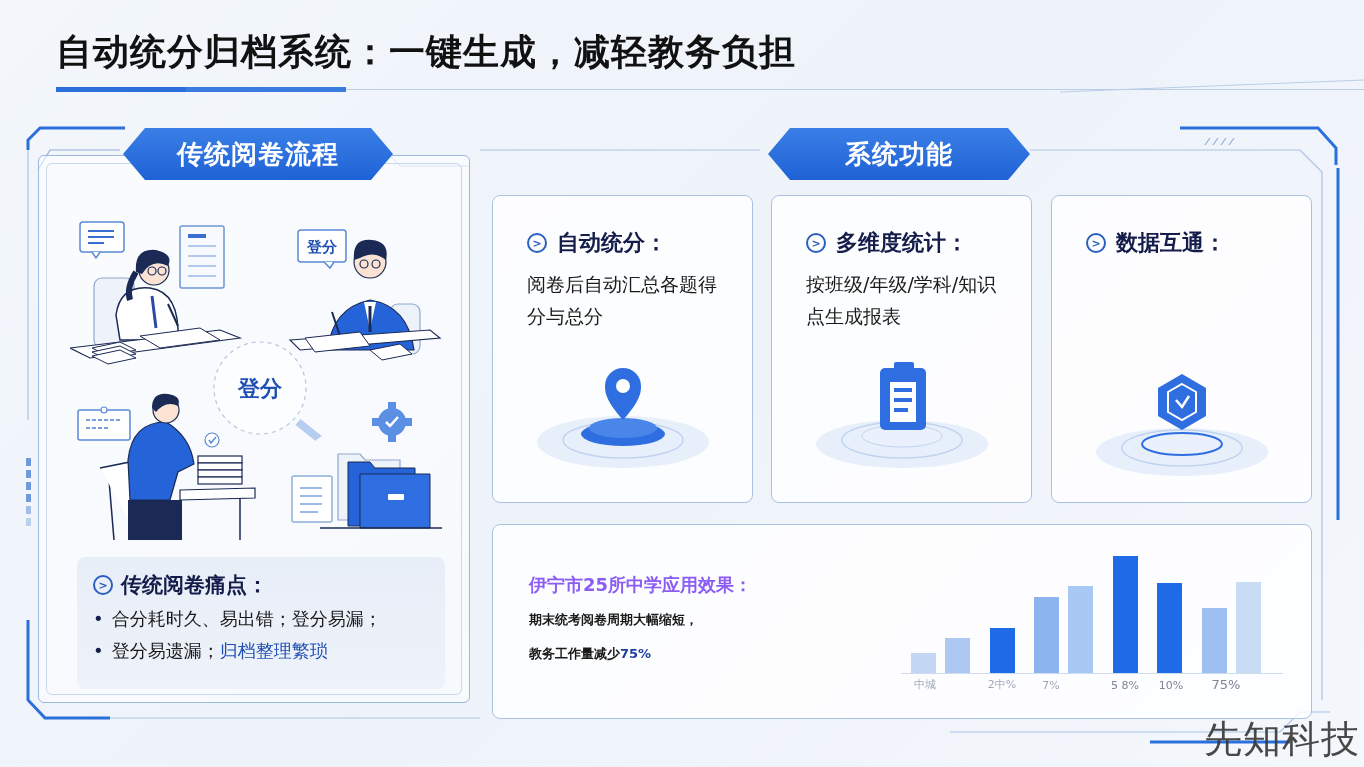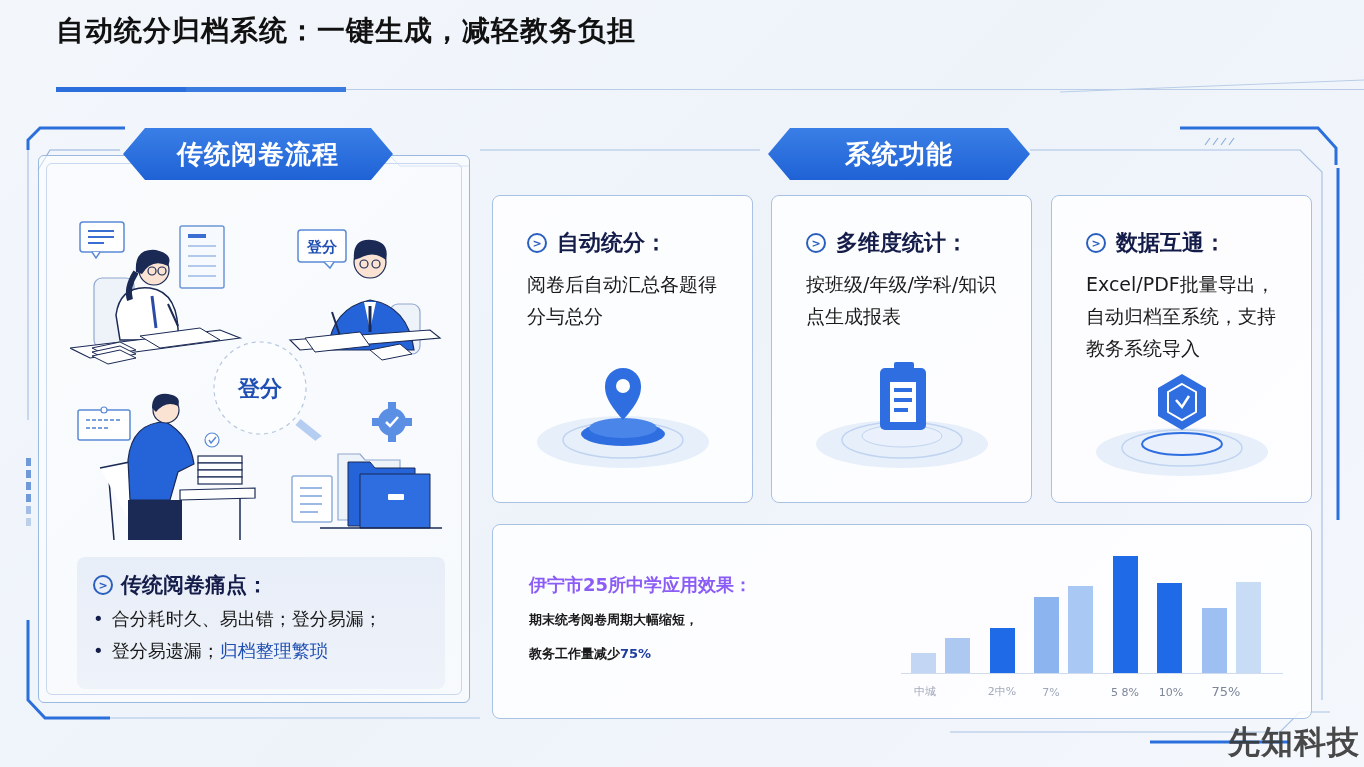--- a/index.html
+++ b/index.html
@@ -7,22 +7,22 @@
   body {
     font-family: "DejaVu Sans", "Liberation Sans", sans-serif;
     background: linear-gradient(135deg, #f3f7fc 0%, #eef3fa 50%, #f4f7fc 100%);
     position: relative;
     color: #1a1a1a;
   }
   .abs { position: absolute; }
 
   
   .title {
-    left: 56px; top: 12px;
-    font-size: 28px; font-weight: bold; color: #111;
+    left: 56px; top: 28px;
+    font-size: 36px; font-weight: bold; color: #111;
     letter-spacing: 1px; white-space: nowrap;
   }
   .title-bar-thick { left: 56px; top: 87px; width: 130px; height: 5px; background: #2a6fdb; }
   .title-bar-mid { left: 186px; top: 87px; width: 160px; height: 5px; background: #3a7be0; }
   .title-bar-thin { left: 346px; top: 89px; width: 1018px; height: 1px; background: #b9cde8; }
 
   
   .banner {
     height: 52px;
     background: linear-gradient(180deg, #3a7ee6 0%, #1f62d6 100%);
@@ -83,24 +83,24 @@
     background: rgba(255,255,255,0.82);
     border: 1.5px solid #a9c2e4; border-radius: 8px;
   }
   .res-title { left: 36px; top: 48px; font-size: 18px; font-weight: bold; color: #8b5cf6; white-space: nowrap; }
   .res-line { left: 36px; font-size: 13px; color: #1a1a1a; white-space: nowrap; font-weight: bold; }
   .res-line .hl { color: #1f3f9f; }
 
   .chart { left: 408px; top: 22px; width: 392px; height: 160px; }
   .bar { position: absolute; bottom: 34px; width: 25px; }
   .baseline { position: absolute; left: 0; right: 10px; bottom: 33px; height: 1px; background: #cfdbee; }
-  .tick { position: absolute; bottom: 8px; font-size: 11px; color: #a0a8b8; width: 60px; text-align: center; }
+  .tick { position: absolute; bottom: 15px; font-size: 11px; color: #a0a8b8; width: 60px; text-align: center; }
 
   .watermark {
-    right: 4px; bottom: 2px; font-size: 32px; font-weight: bold; color: #3a3a3a;
+    right: 4px; bottom: 2px; font-size: 38px; font-weight: normal; color: #3a3a3a;
     letter-spacing: 1px; opacity: 0.92;
   }
 </style>
 </head>
 <body>
 
 <div class="abs title">自动统分归档系统：一键生成，减轻教务负担</div>
 <div class="abs title-bar-thick"></div>
 <div class="abs title-bar-mid"></div>
 <div class="abs title-bar-thin"></div>
@@ -311,21 +311,20 @@
     <rect x="82" y="44" width="18" height="4" fill="#2e6ee0"></rect>
     <rect x="82" y="54" width="14" height="4" fill="#2e6ee0"></rect>
   </svg>
 </div>
 
 <div class="abs card" style="left:1051px;width:261px;">
   <div class="card-title">
     <span class="circ-icon">&gt;</span>
     <span>数据互通：</span>
   </div>
-  <div class="card-body">Excel/PDF批量导出，自动归档至系统，支持教务系统导入</div>
   <svg class="abs pedestal" style="bottom:22px" viewBox="0 0 180 120">
     <ellipse cx="90" cy="92" rx="86" ry="24" fill="#e7effb"></ellipse>
     <ellipse cx="90" cy="88" rx="60" ry="18" fill="none" stroke="#c0d4f0" stroke-width="1.5"></ellipse>
     <ellipse cx="90" cy="84" rx="40" ry="11" fill="#eaf1fc" stroke="#2e6ee0" stroke-width="2"></ellipse>
     <polygon points="90,14 114,28 114,56 90,70 66,56 66,28" fill="#2e6ee0"></polygon>
     <polygon points="90,24 104,32 104,52 90,60 76,52 76,32" fill="none" stroke="#fff" stroke-width="2"></polygon>
     <path d="M84 40 L90 47 L97 36" fill="none" stroke="#fff" stroke-width="2.5"></path>
   </svg>
 </div>
 

